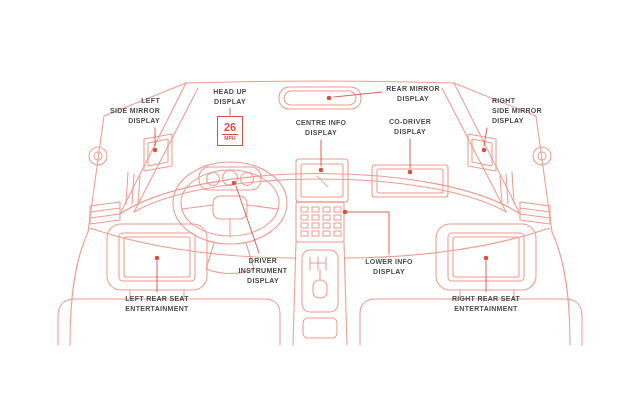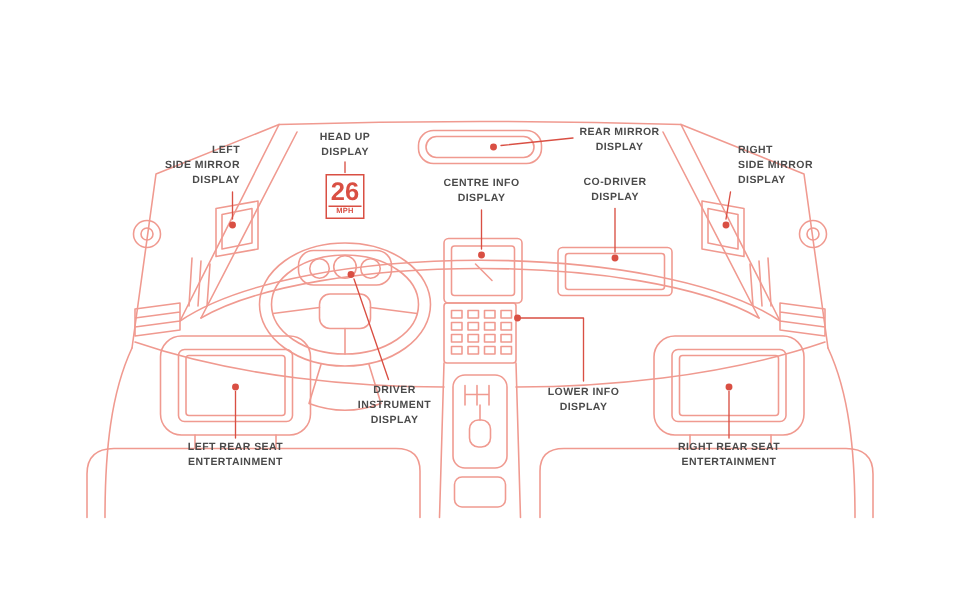--- a/index.html
+++ b/index.html
@@ -18,21 +18,21 @@
     letter-spacing: 0.3px; color: var(--label-text, #4b4b4b); white-space: pre-line;
   }
   .center { transform: translateX(-50%); text-align: center; }
   .right { text-align: right; }
   .hud {
     position: absolute; left: 217px; top: 116px; width: 26px; height: 30px;
     border: 1.5px solid var(--accent, #d94f43); background: #fff;
     display: flex; flex-direction: column; align-items: center; justify-content: center;
     color: var(--accent, #d94f43);
   }
-  .hud-speed { font-size: 17px; font-weight: bold; line-height: 1; border-bottom: 1px solid var(--accent, #d94f43); padding: 0 2px 1px; }
+  .hud-speed { font-size: 11px; font-weight: bold; line-height: 1; border-bottom: 1px solid var(--accent, #d94f43); padding: 0 2px 1px; }
   .hud-unit { font-size: 5px; font-weight: bold; line-height: 1; margin-top: 1px; letter-spacing: 0.2px; }
 </style>
 </head>
 <body>
 
 <div class="stage">
 
   <svg class="art" width="640" height="410" viewBox="0 0 640 410">
     <g>
       <path d="M186,83 Q320,79 454,83"></path>

